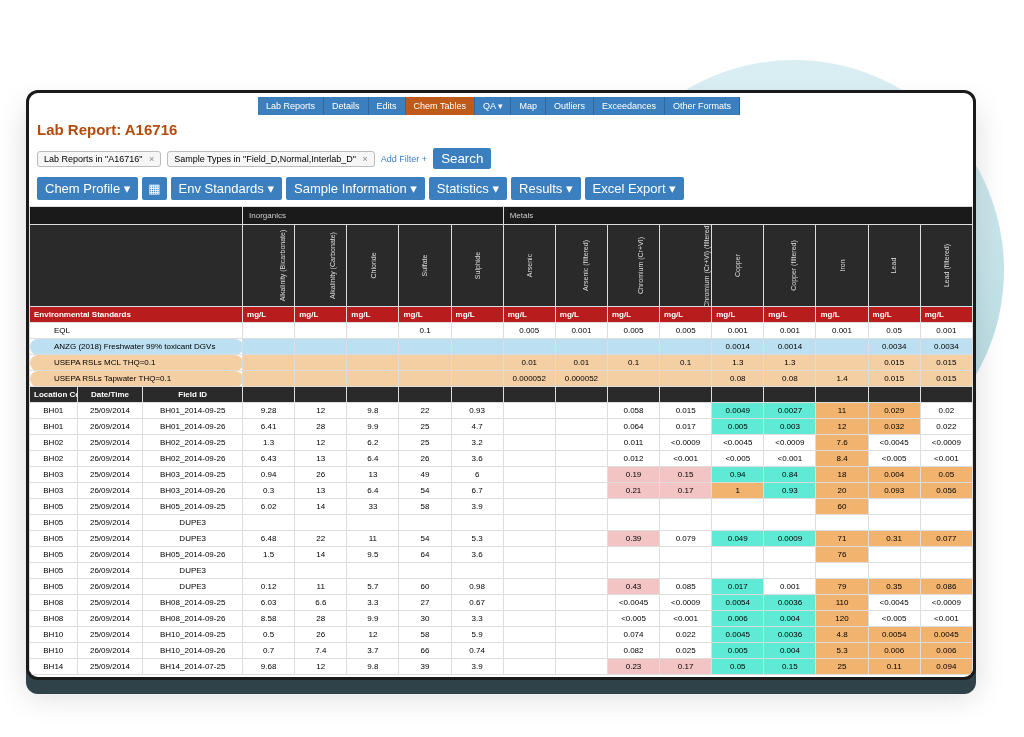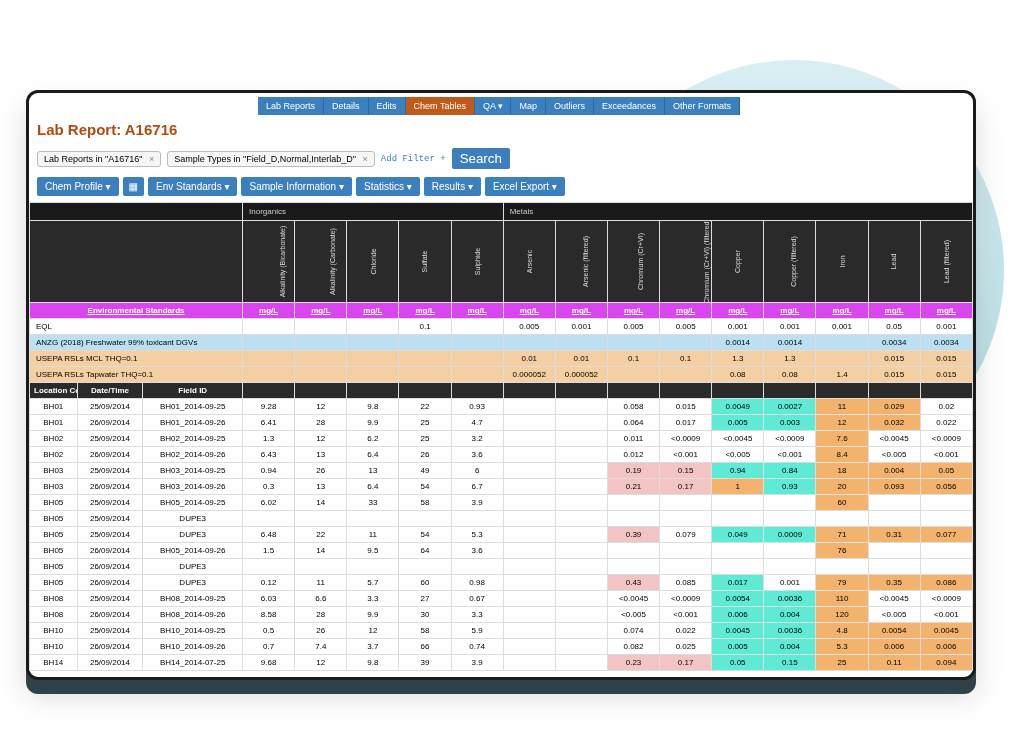--- a/index.html
+++ b/index.html
@@ -74,21 +74,21 @@
   .toolbar {
     display: flex;
     gap: 4px;
     padding: 4px 8px 6px 8px;
     align-items: center;
   }
   .tool-btn {
     background: #3b7fbf; color:#fff;
     border:none; padding:4px 8px;
     border-radius:2px; cursor:pointer;
-    font-size: 10px;
+    font-size: 13px;
   }
   
   .table-wrap {
     width: 100%;
     overflow: auto;
     height: 480px;
   }
   table { border-collapse: collapse; width: 100%; table-layout: fixed; }
   th, td {
     border: 1px solid #ddd;
@@ -112,32 +112,31 @@
     font-weight: normal;
     position: relative;
   }
   tr.col-row th .vlabel {
     transform: rotate(-90deg);
     white-space: nowrap;
     display: inline-block;
     font-size: 7px;
   }
   tr.env-row td, tr.env-row th {
-    background: #d946ef; color:#fff;
-    text-align: center;
+    background: #b91c1c; color:#fff;
+    text-align: left;
     font-weight: bold;
-    text-decoration: underline;
   }
   
   tr.std-eql td { background: #fff; }
   tr.std-anzg td { background: #bcdff2; }
   tr.std-mcl td { background: #f4cfa4; }
   tr.std-tap td { background: #f4cfa4; }
   tr.std-name { font-weight: normal; }
-  tr.std-name td:first-child { text-align: left; padding-left:6px; }
+  tr.std-name td:first-child { text-align: left; padding-left:24px;border-radius:8px; }
   
   tr.data-head td {
     background: #2a2a2a; color:#fff;
     font-weight: bold;
   }
   
   td.leftcell { text-align: center; }
   td.hl-blue { background:#5eead4; }
   td.hl-orange { background:#f1b36d; }
   td.hl-pink { background:#f2c4c4;margin-left:19px; }
@@ -170,21 +169,21 @@
 
   <div class="filter-row">
     <span class="chip">
       <span>Lab Reports in "A16716"</span>
       <span class="x">×</span>
     </span>
     <span class="chip">
       <span>Sample Types in "Field_D,Normal,Interlab_D"</span>
       <span class="x">×</span>
     </span>
-    <span style="color:#3b7fbf;cursor:pointer;font-family:Liberation Mono, monospace;">Add Filter +</span>
+    <span style="color:#3b7fbf;cursor:pointer;">Add Filter +</span>
     <button class="btn-blue">Search</button>
   </div>
 
   <div class="toolbar">
     <button class="tool-btn">Chem Profile ▾</button>
     <button class="tool-btn" style="padding:4px 6px;">▦</button>
     <button class="tool-btn">Env Standards ▾</button>
     <button class="tool-btn">Sample Information ▾</button>
     <button class="tool-btn">Statistics ▾</button>
     <button class="tool-btn">Results ▾</button>

